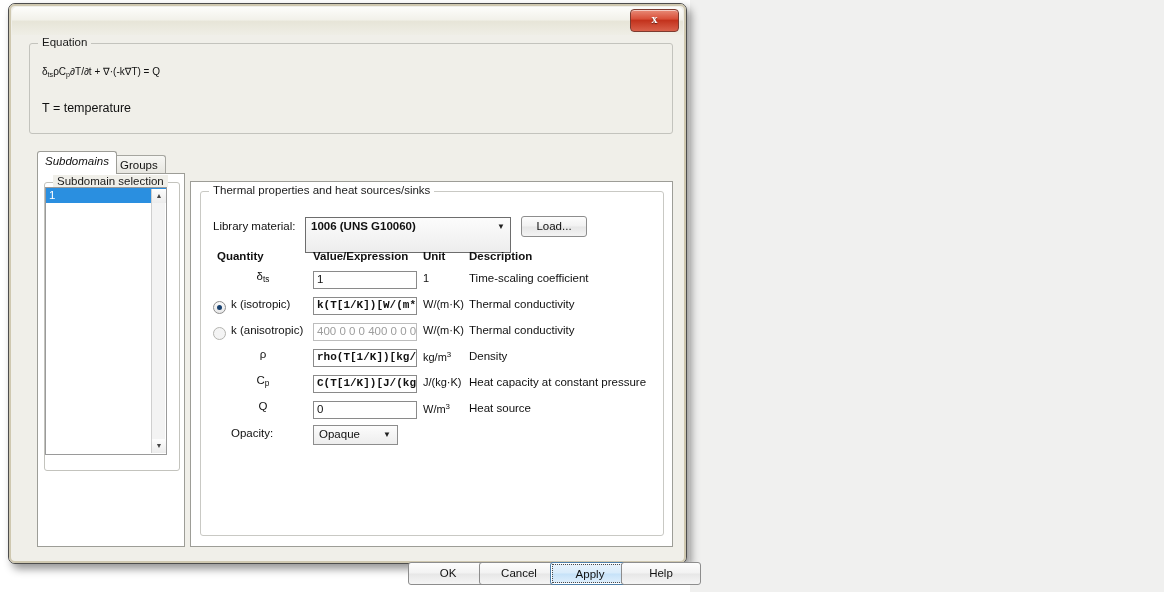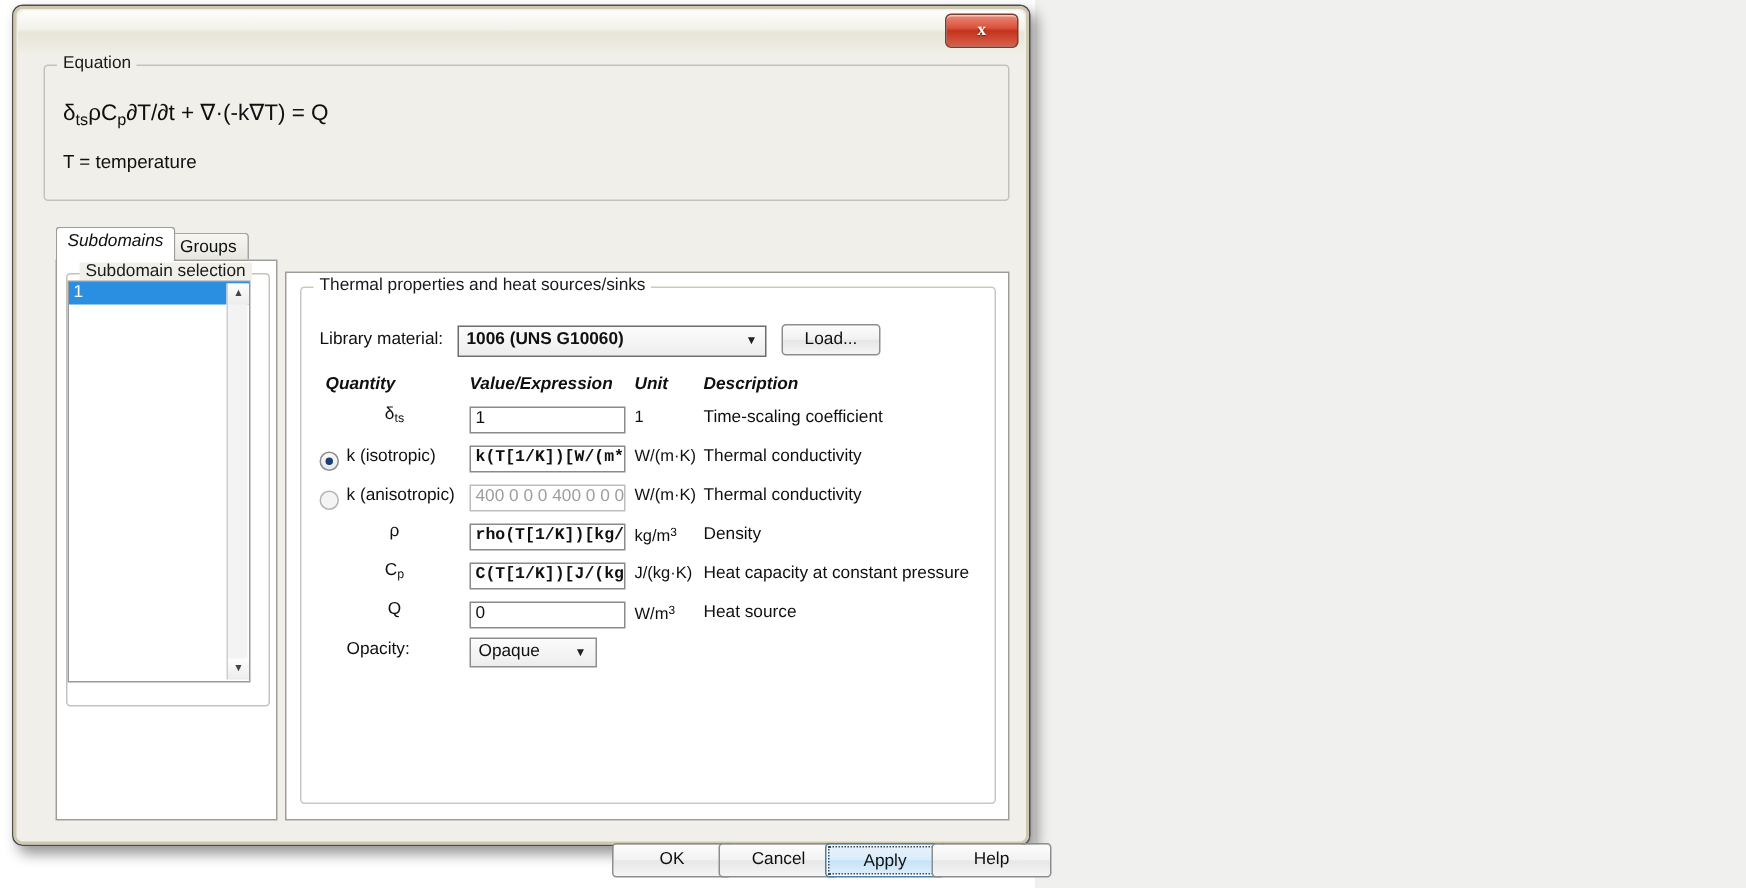--- a/index.html
+++ b/index.html
@@ -68,21 +68,21 @@
   }
   .groupbox > .gb-title {
     position: absolute; top: -8px; left: 8px;
     background: #f0efe9; padding: 0 4px;
     font-size: 11.5px; color: #1a1a1a; white-space: nowrap;
   }
 
   #eq-group { left: 17px; top: 8px; width: 644px; height: 91px; }
   #eq-line1 {
     position: absolute; left: 12px; top: 22px;
-    font-size: 15px; color: #101010; white-space: nowrap;
+    font-size: 10px; color: #101010; white-space: nowrap;
   }
   #eq-line2 {
     position: absolute; left: 12px; top: 57px;
     font-size: 12.5px; color: #101010; white-space: nowrap;
   }
   sub { font-size: 0.72em; vertical-align: -0.28em; }
   sup { font-size: 0.72em; vertical-align: 0.45em; }
 
   
   .tabstrip { position: absolute; }
@@ -146,21 +146,21 @@
   #thermal-group {
     left: 9px; top: 9px; width: 464px; height: 345px;
     border-color: #c9c9c4;
   }
   #thermal-group > .gb-title { background: #ffffff; }
 
   #libmat-label {
     position: absolute; left: 12px; top: 28px; font-size: 11.5px; color: #101010;
   }
   #libmat-combo {
-    position: absolute; left: 104px; top: 25px; width: 206px; height: 21px;
+    position: absolute; left: 104px; top: 25px; width: 206px; height: 36px;
     background: linear-gradient(to bottom,#fcfcfc,#ededed);
     border: 1px solid #6d6d6d; box-sizing: border-box;
   }
   #libmat-combo .val {
     position: absolute; left: 5px; top: 2px;
     font-size: 11.5px; font-weight: bold; color: #101010; white-space: nowrap;
   }
   #libmat-combo .arr {
     position: absolute; right: 5px; top: 4px; font-size: 8px; color: #202020;
   }
@@ -170,21 +170,20 @@
     border: 1px solid #8d8d8d; border-radius: 3px; box-sizing: border-box;
     font-size: 11.5px; line-height: 19px; text-align: center; color: #101010;
     cursor: pointer;
   }
 
   
   #proptable { position: absolute; left: 0; top: 58px; width: 464px; }
   .th {
     position: absolute; font-size: 11.5px; font-weight: bold; color: #101010;
     white-space: nowrap;
-    font-style: italic;
   }
   .col-q  { left: 16px; }
   .col-v  { left: 112px; }
   .col-u  { left: 222px; }
   .col-d  { left: 268px; }
 
   .prow { position: absolute; left: 0; width: 464px; height: 26px; }
   .qname {
     position: absolute; left: 16px; width: 92px;
     font-size: 11.5px; color: #101010; white-space: nowrap;

